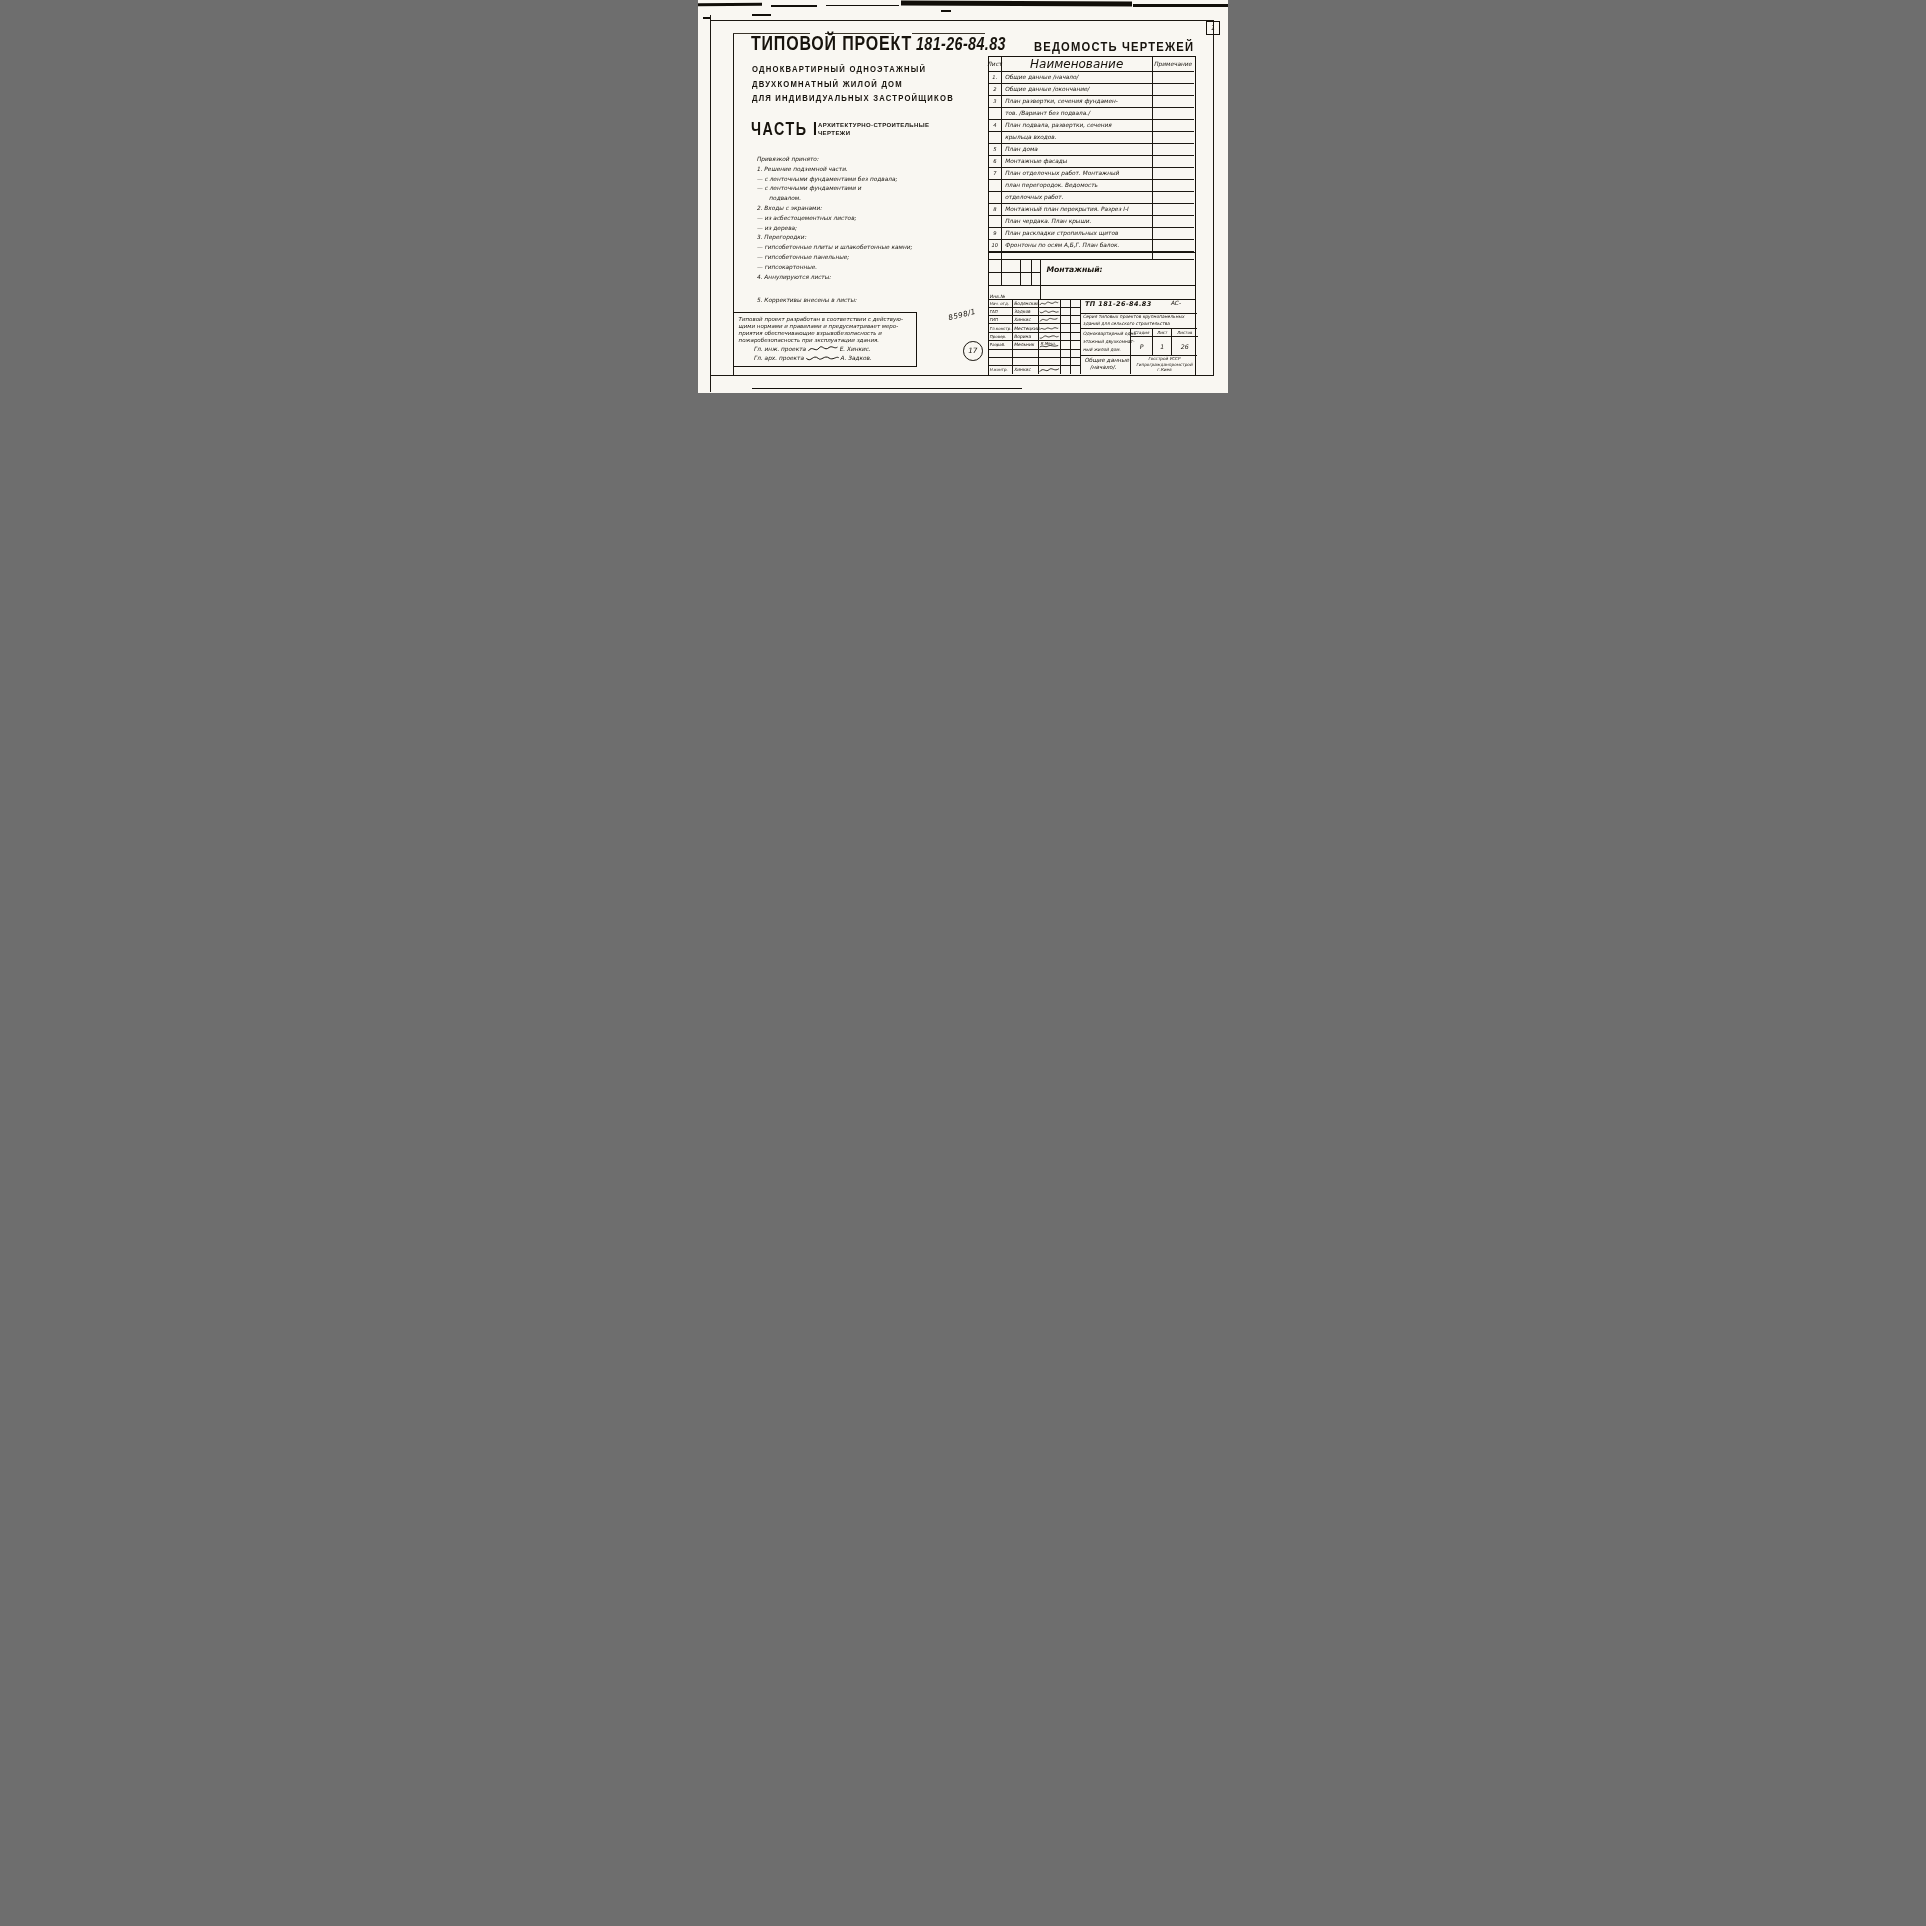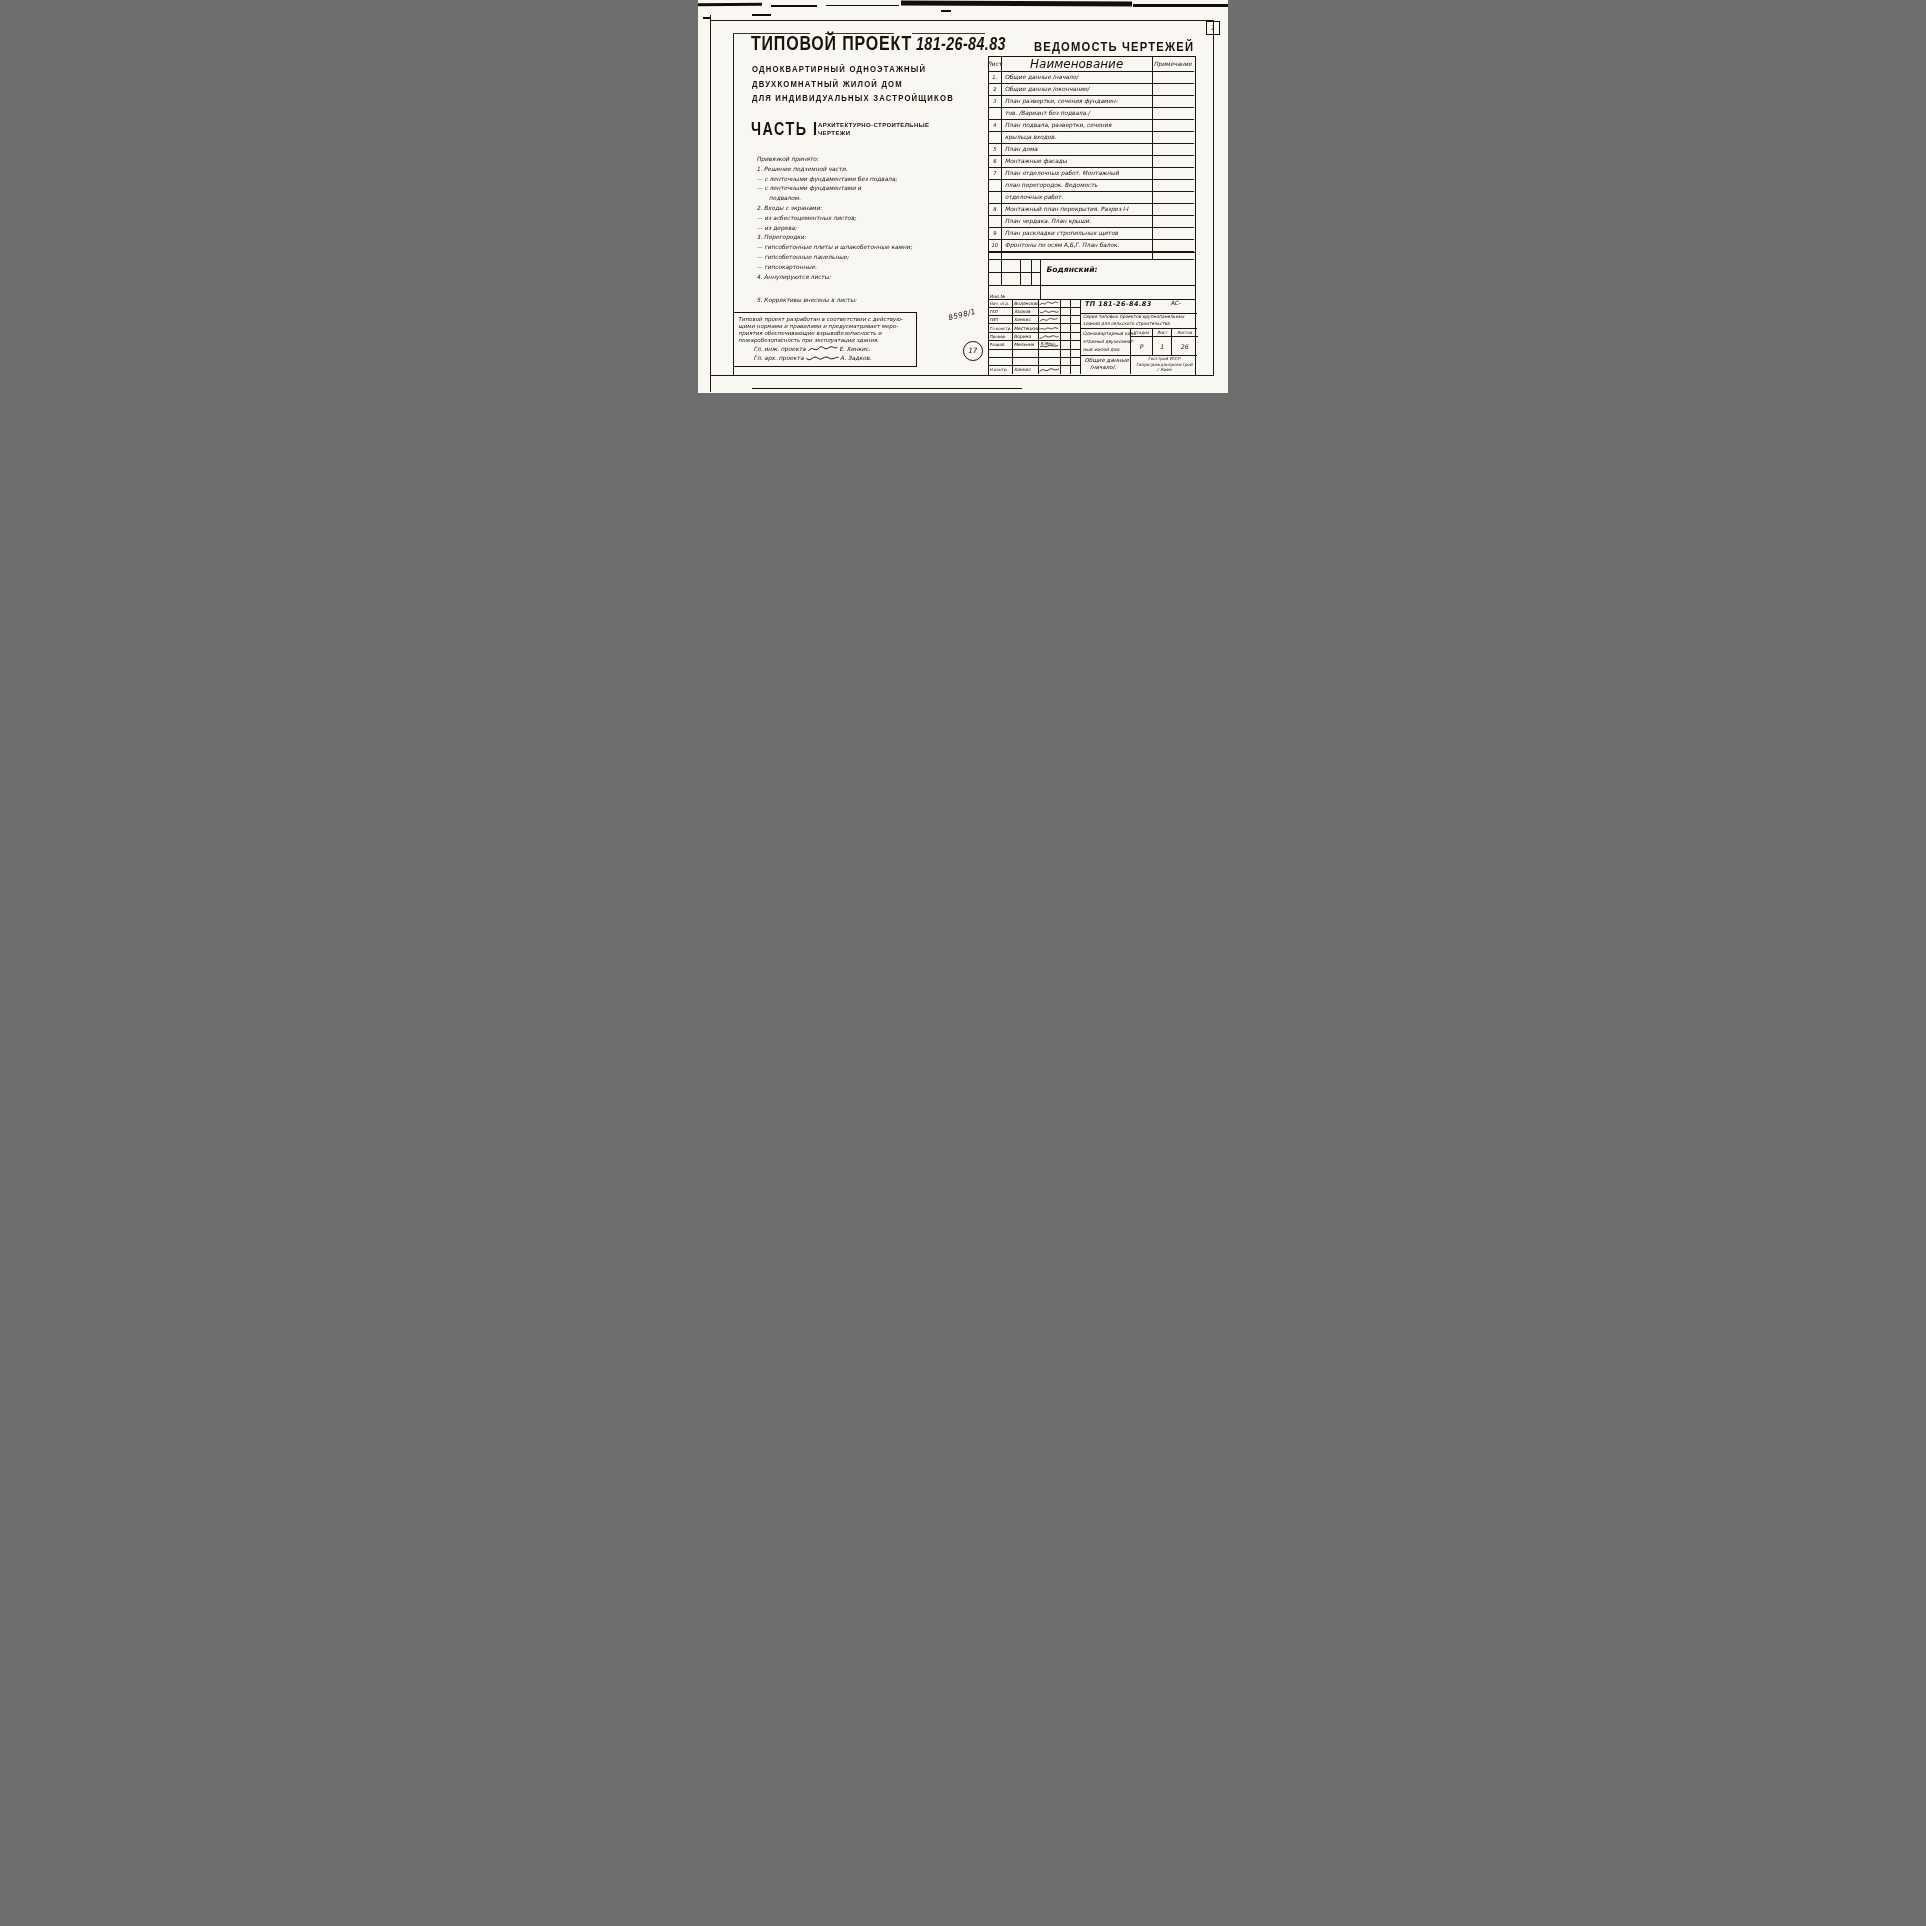--- a/index.html
+++ b/index.html
@@ -284,21 +284,21 @@
       <div class="bz-row">
         <div class="bz-cell"></div>
           <div class="bz-cell"></div>
           <div class="bz-cell"></div>
           <div class="bz-cell"></div>
       </div>
       <div class="inv-cell">
         <span class="inv-label hand">Инв.№</span>
       </div>
     </div>
-    <div class="privyazan-cell hand">Бодянский:</div>
+    <div class="privyazan-cell hand">Монтажный:</div>
   </div>
 
   <div class="abs stamp">
     <div class="pers">
       <div class="prow">
         <div class="pcell role hand">Нач. отд.</div>
         <div class="pcell name hand">Бодянский</div>
         <div class="pcell sig">
             <svg width="20" height="7" viewBox="0 0 52 18">
               <path d="M2 13 C9 2 13 16 20 7 C26 1 31 14 40 6 C44 3 48 9 50 6" stroke="#17130d" stroke-width="2" fill="none"></path>

